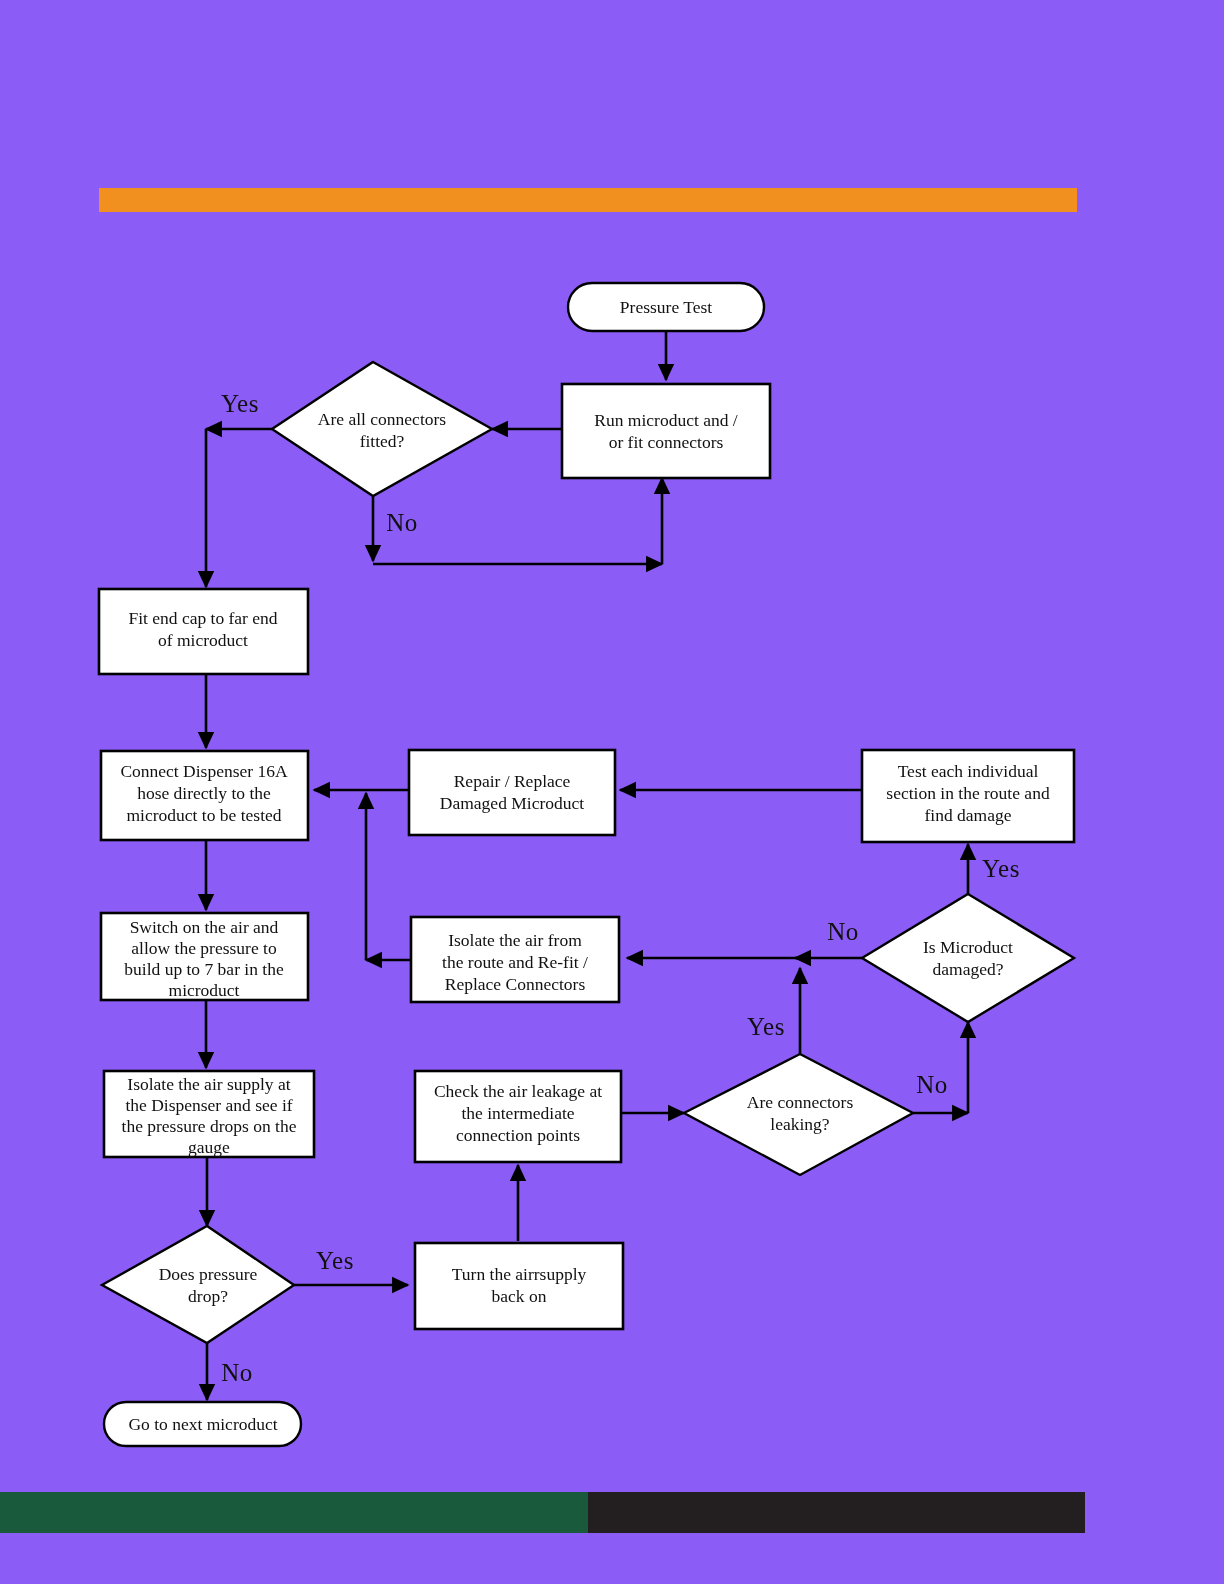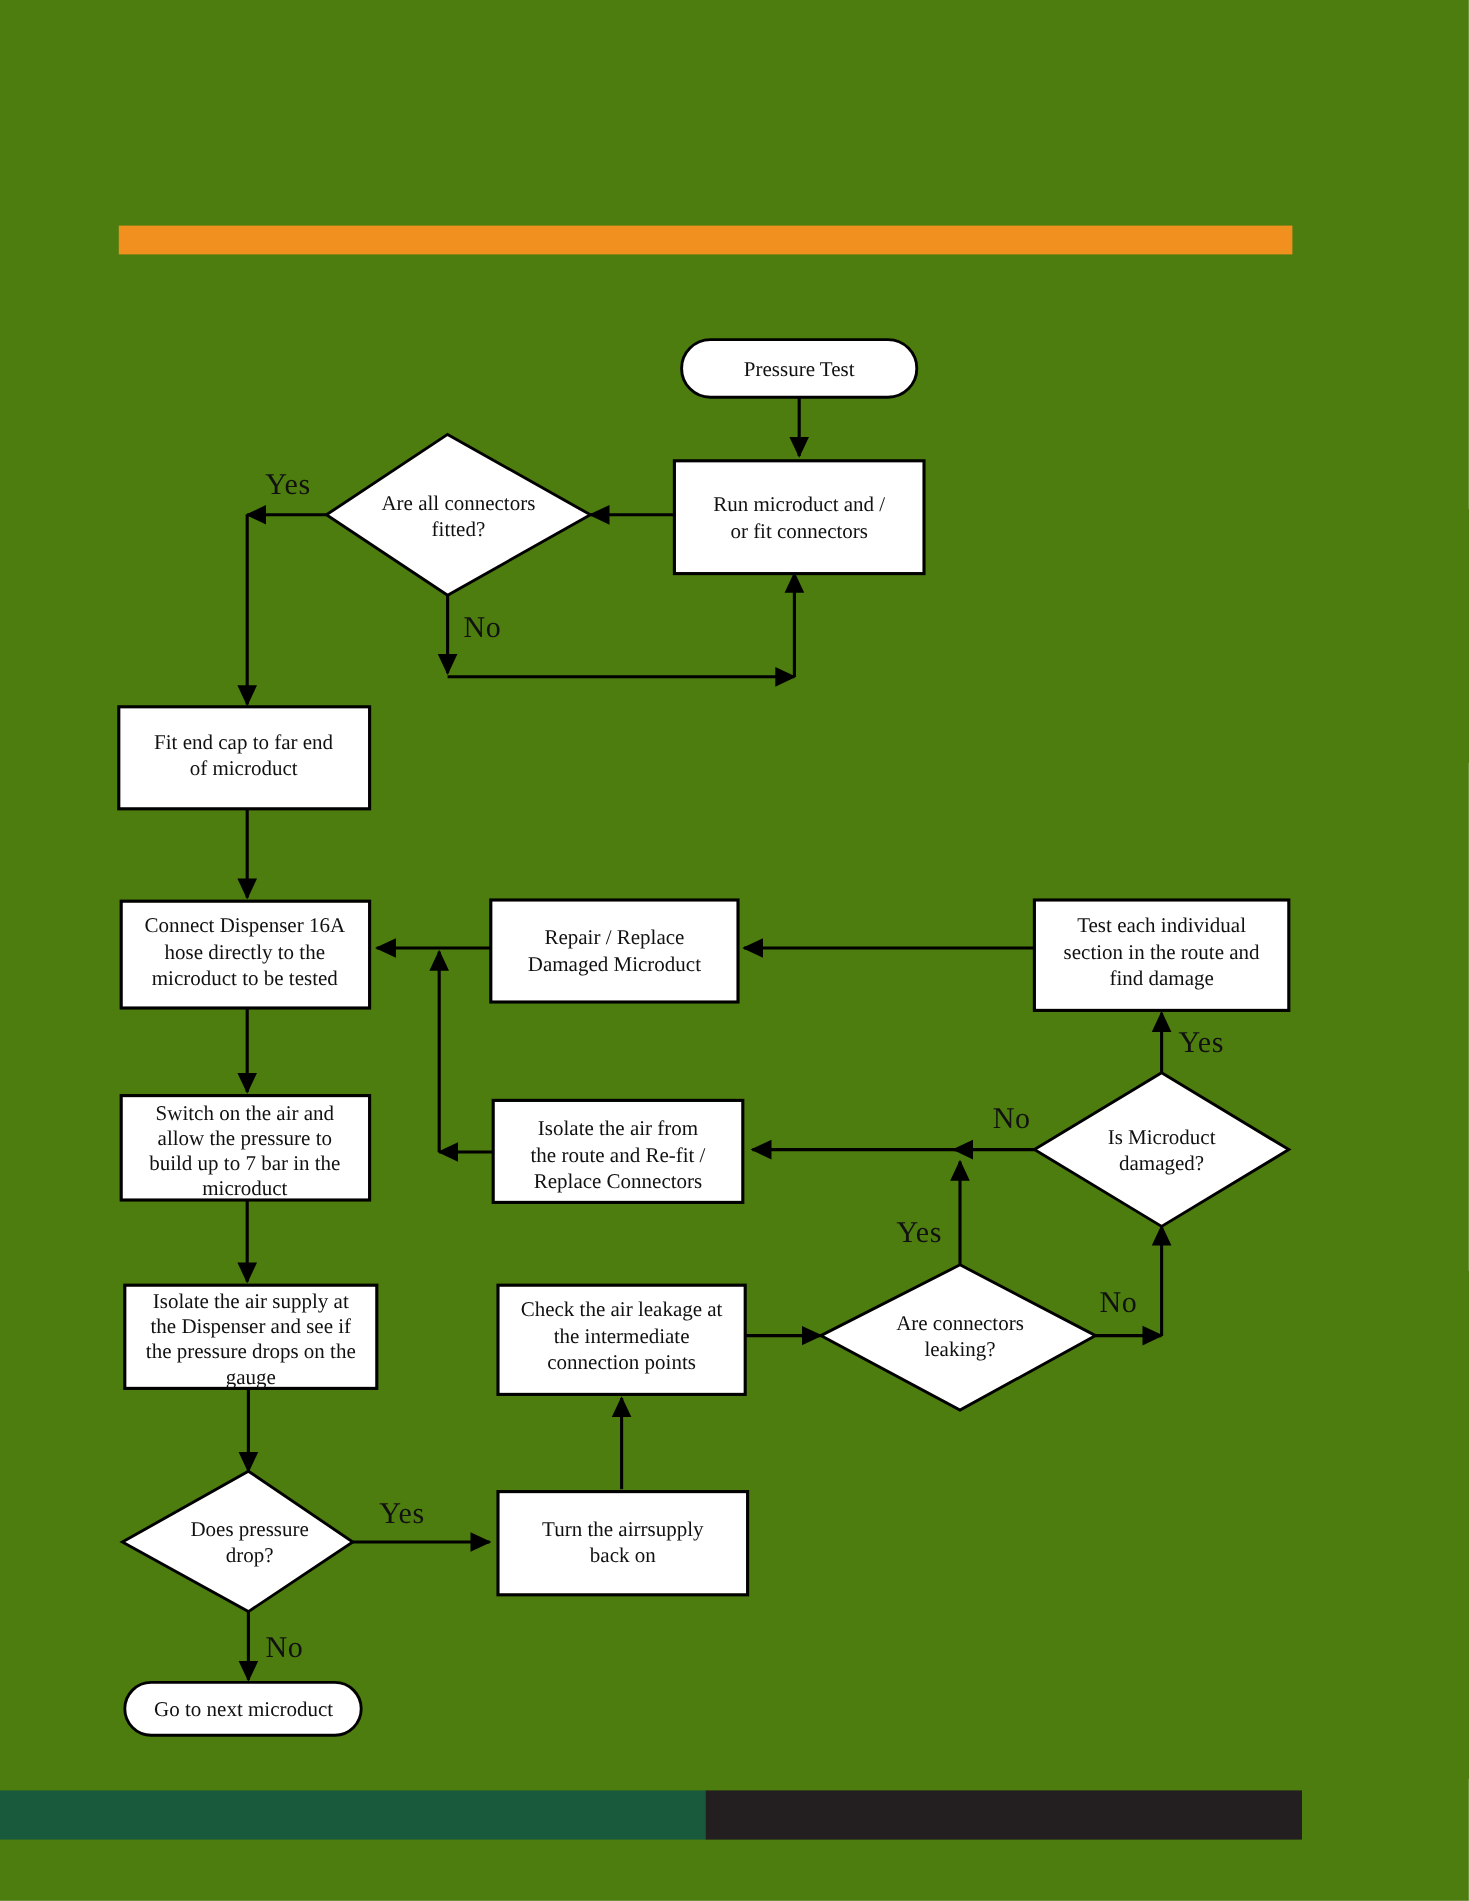--- a/index.html
+++ b/index.html
@@ -10,21 +10,21 @@
   body {
     width: 1224px;
     height: 1584px;
     position: relative;
     font-family: "Liberation Serif", "DejaVu Serif", serif;
     overflow: hidden;
   }
   #page {
     position: absolute;
     inset: 0;
-    background: #4d7c0f;
+    background: #8b5cf6;
   }
   .accent-bar {
     position: absolute;
     left: 99px;
     top: 188px;
     width: 978px;
     height: 24px;
   }
   .footer-green {
     position: absolute;

